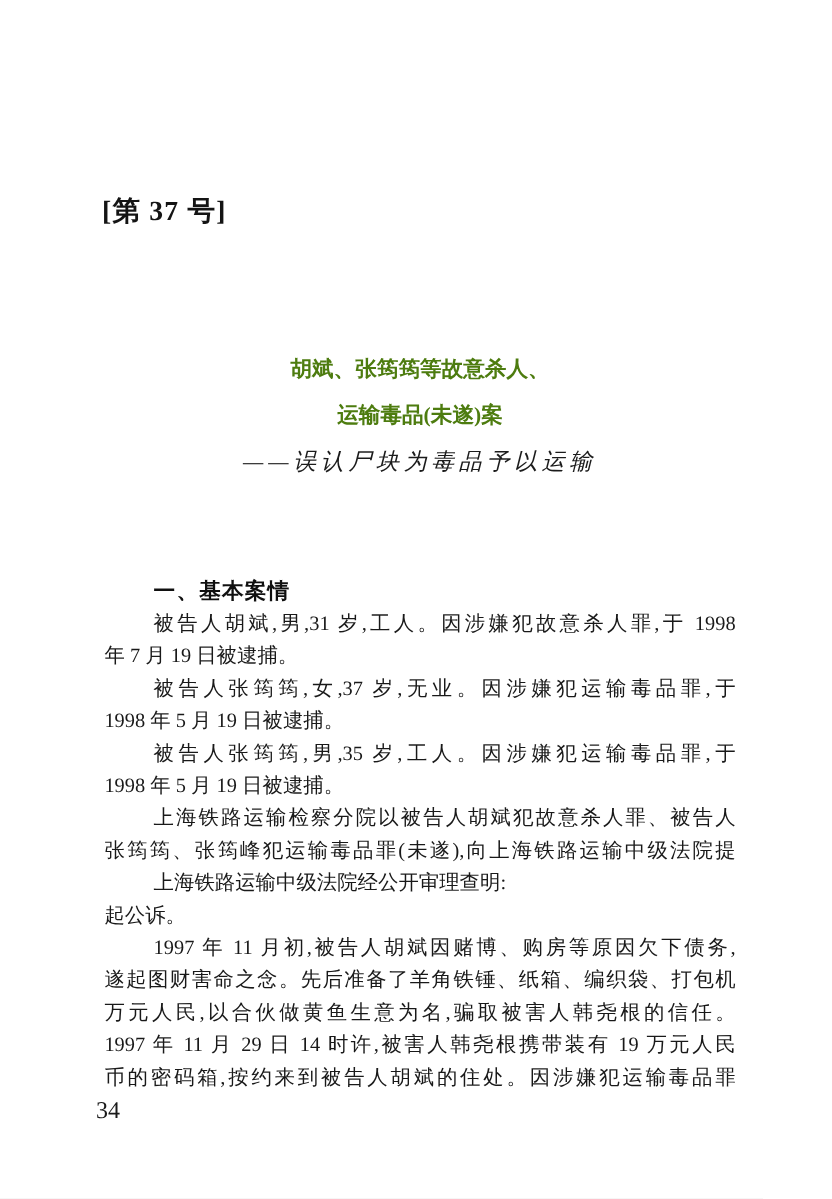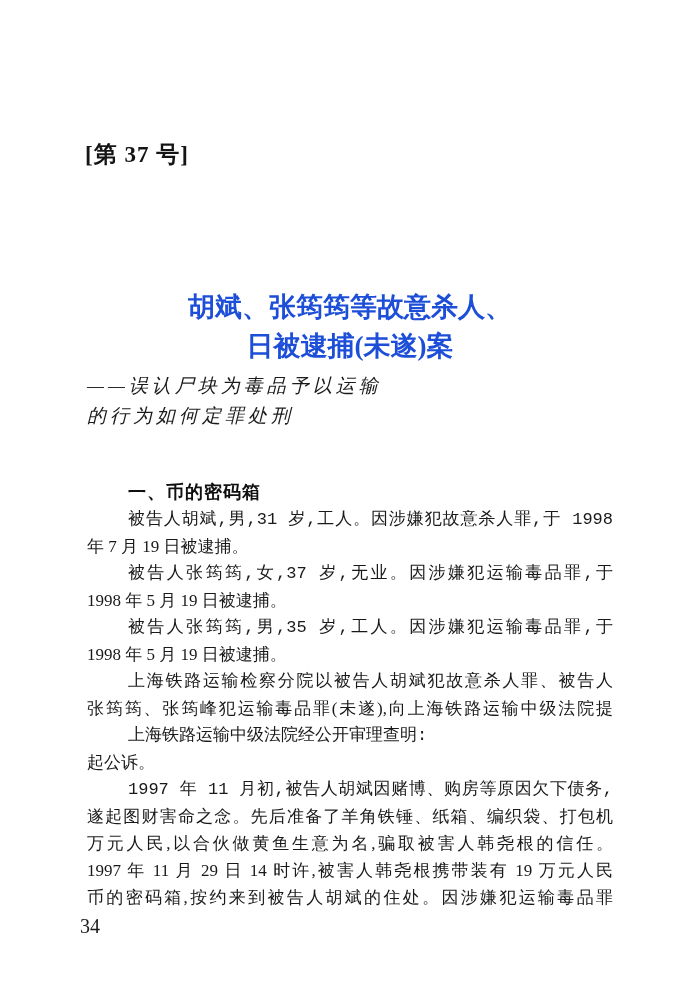--- a/index.html
+++ b/index.html
@@ -13,46 +13,46 @@
     height: 999px;
     margin: 0 auto;
     background: #ffffff;
     color: #161616;
     font-family: "Liberation Serif", "DejaVu Serif", serif;
     overflow: hidden;
   }
   .case-number {
     position: absolute;
     left: 85px;
-    top: 138px;
+    top: 159px;
     font-size: 23px;
     line-height: 34px;
     font-weight: 600;
     letter-spacing: 1px;
     color: #141414;
   }
   .title-block {
     position: absolute;
     left: 87px;
     top: 288px;
     width: 526px;
     text-align: center;
   }
   .title-line {
-    font-size: 27px;
+    font-size: 18px;
     line-height: 39px;
     font-weight: 700;
-    color: #1d4ed8;
+    color: #4d7c0f;
   }
   .subtitle-block {
     position: absolute;
     left: 87px;
     top: 371px;
     width: 526px;
-    text-align: left;
+    text-align: center;
     font-style: italic;
   }
   .subtitle-line {
     font-size: 19px;
     line-height: 30px;
     letter-spacing: 4px;
     font-weight: 500;
     color: #1b1b1b;
   }
   .body-block {
@@ -71,21 +71,20 @@
     line-height: 27px;
     padding-left: 41px;
     letter-spacing: 1px;
     color: #101010;
   }
   .body-line {
     white-space: nowrap;
   }
   .body-line.indent {
     text-indent: 41px;
-    font-family: Liberation Mono, monospace;
   }
   .body-line.fill {
     white-space: normal;
     text-align: justify;
     text-align-last: justify;
   }
   .page-number {
     position: absolute;
     left: 80px;
     top: 912px;
@@ -96,30 +95,29 @@
 </style>
 </head>
 <body>
 
 <div class="page">
 
   <div class="case-number">[第 37 号]</div>
 
   <div class="title-block">
     <div class="title-line">胡斌、张筠筠等故意杀人、</div>
-    <div class="title-line">日被逮捕(未遂)案</div>
+    <div class="title-line">运输毒品(未遂)案</div>
   </div>
 
   <div class="subtitle-block">
     <div class="subtitle-line">——误认尸块为毒品予以运输</div>
-    <div class="subtitle-line">的行为如何定罪处刑</div>
   </div>
 
   <div class="body-block">
-    <div class="section-heading">一、币的密码箱</div>
+    <div class="section-heading">一、基本案情</div>
 
     <div class="body-line indent fill">被告人胡斌,男,31 岁,工人。因涉嫌犯故意杀人罪,于 1998</div>
     <div class="body-line">年 7 月 19 日被逮捕。</div>
     <div class="body-line indent fill">被告人张筠筠,女,37 岁,无业。因涉嫌犯运输毒品罪,于</div>
     <div class="body-line">1998 年 5 月 19 日被逮捕。</div>
     <div class="body-line indent fill">被告人张筠筠,男,35 岁,工人。因涉嫌犯运输毒品罪,于</div>
     <div class="body-line">1998 年 5 月 19 日被逮捕。</div>
     <div class="body-line indent fill">上海铁路运输检察分院以被告人胡斌犯故意杀人罪、被告人</div>
     <div class="body-line fill">张筠筠、张筠峰犯运输毒品罪(未遂),向上海铁路运输中级法院提</div>
     <div class="body-line indent">上海铁路运输中级法院经公开审理查明:</div>

